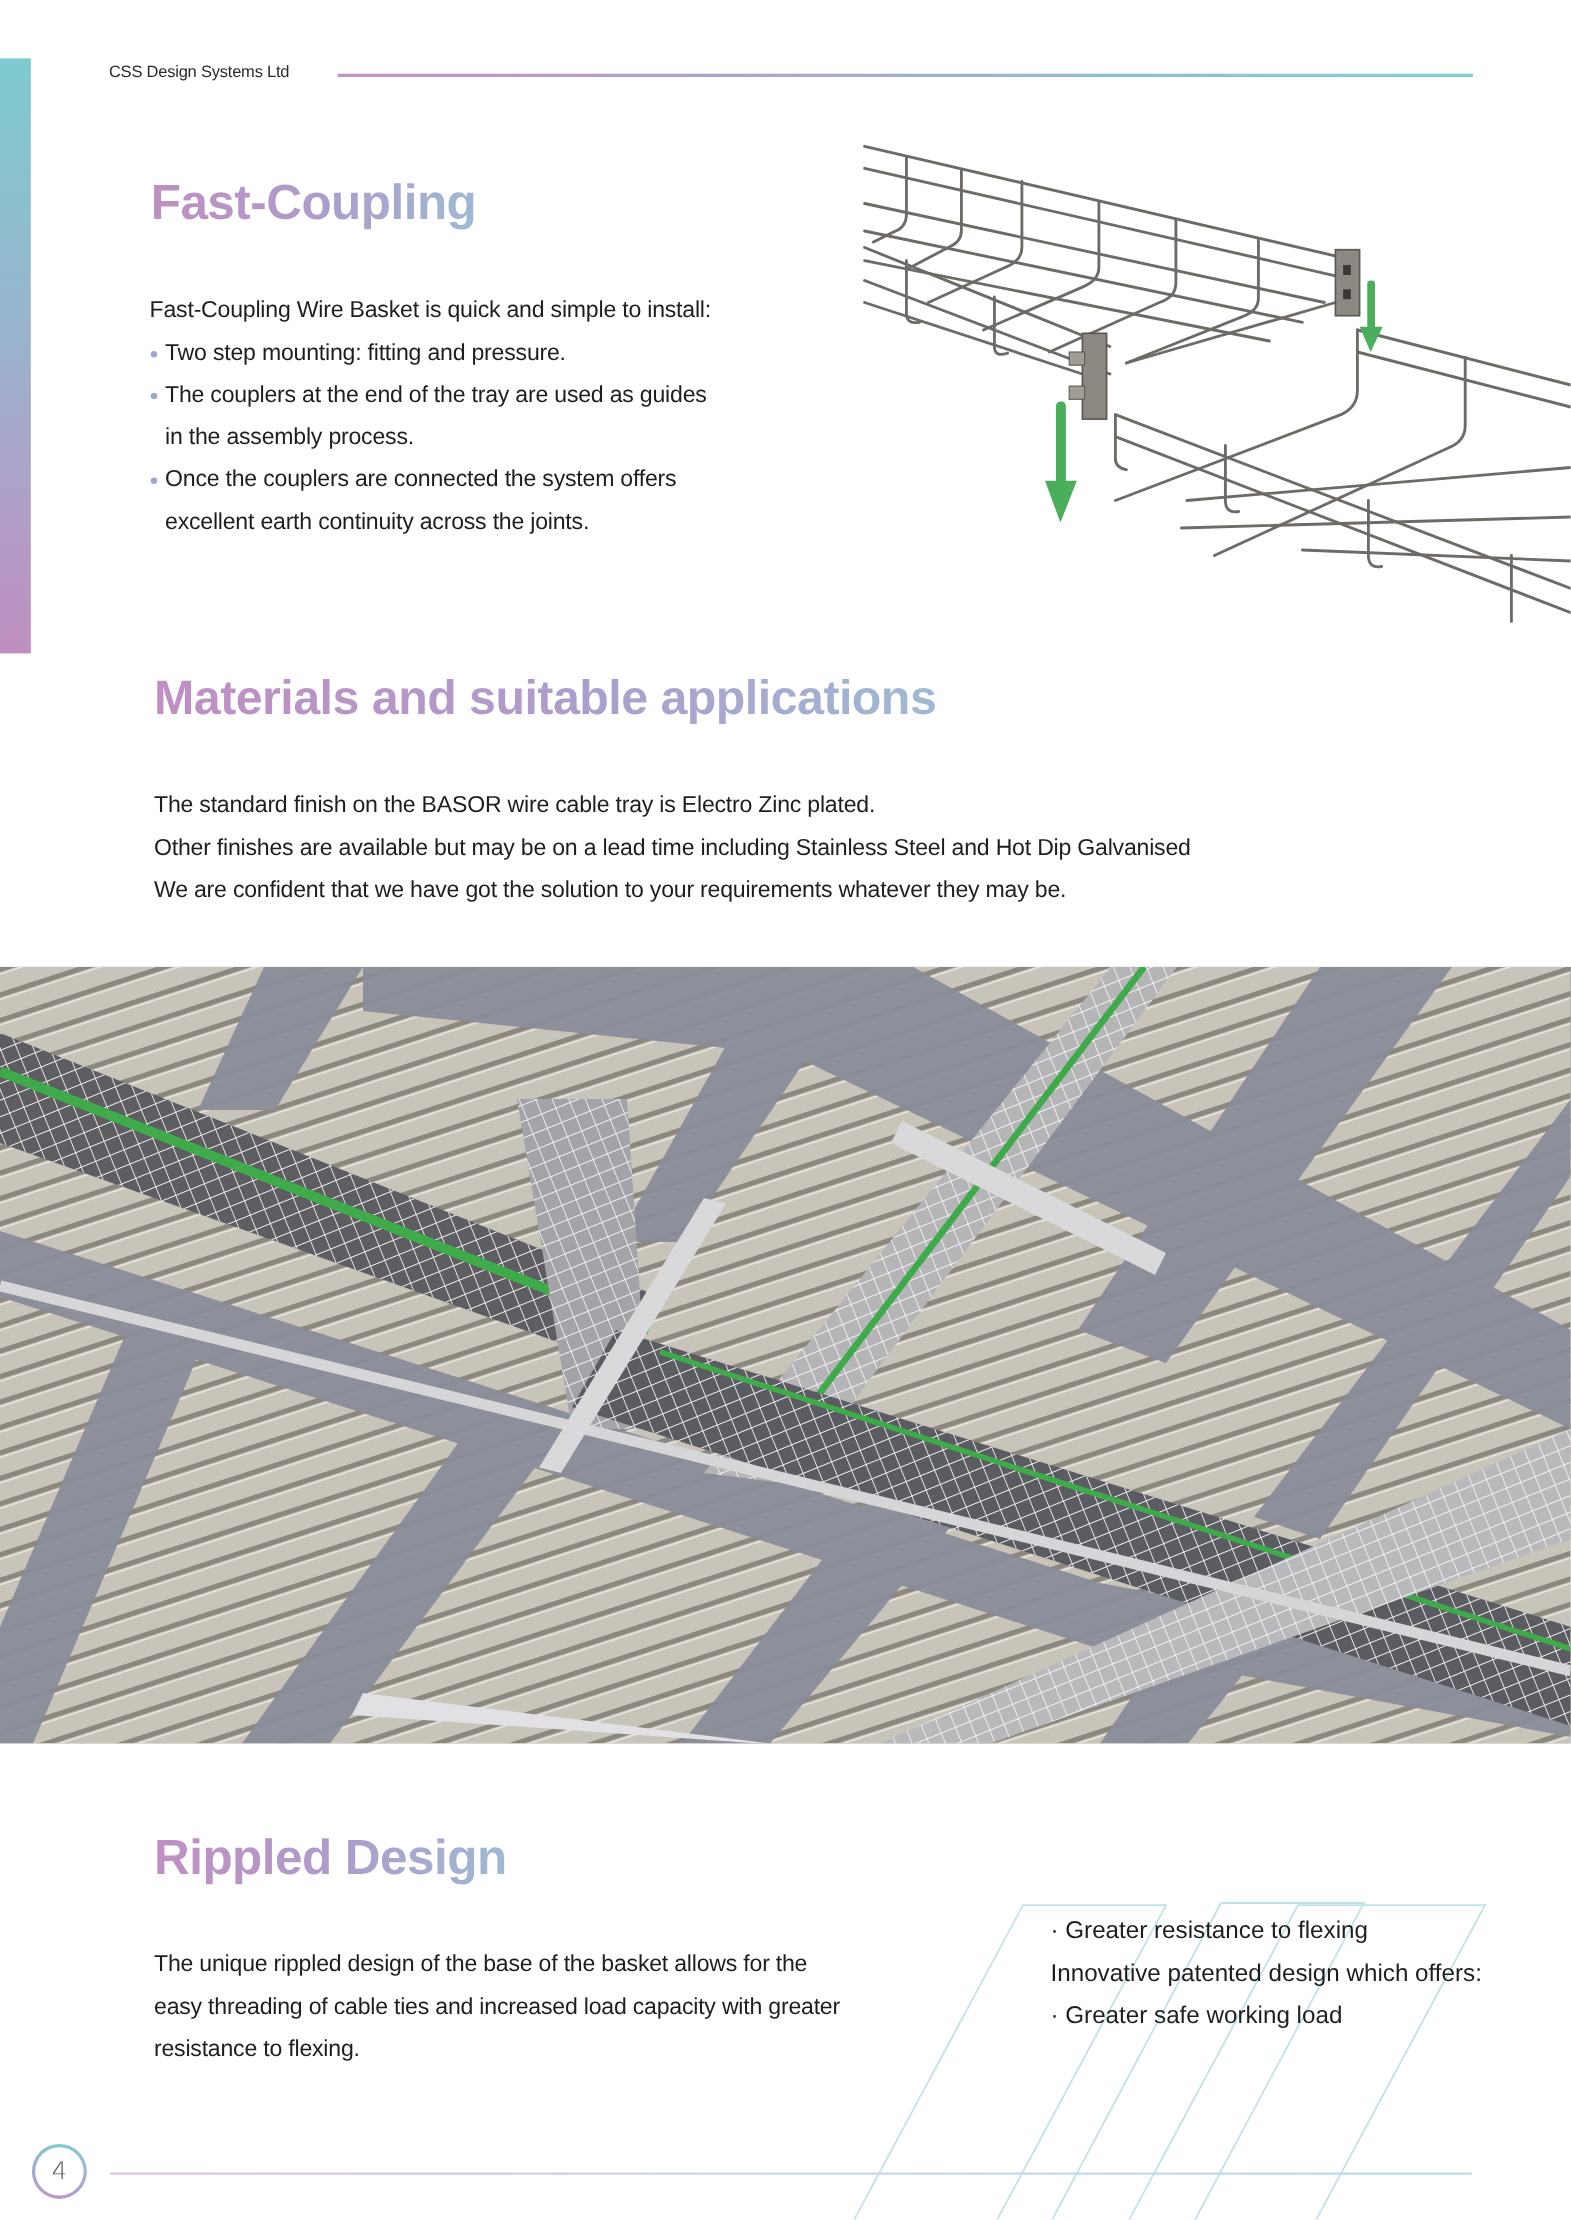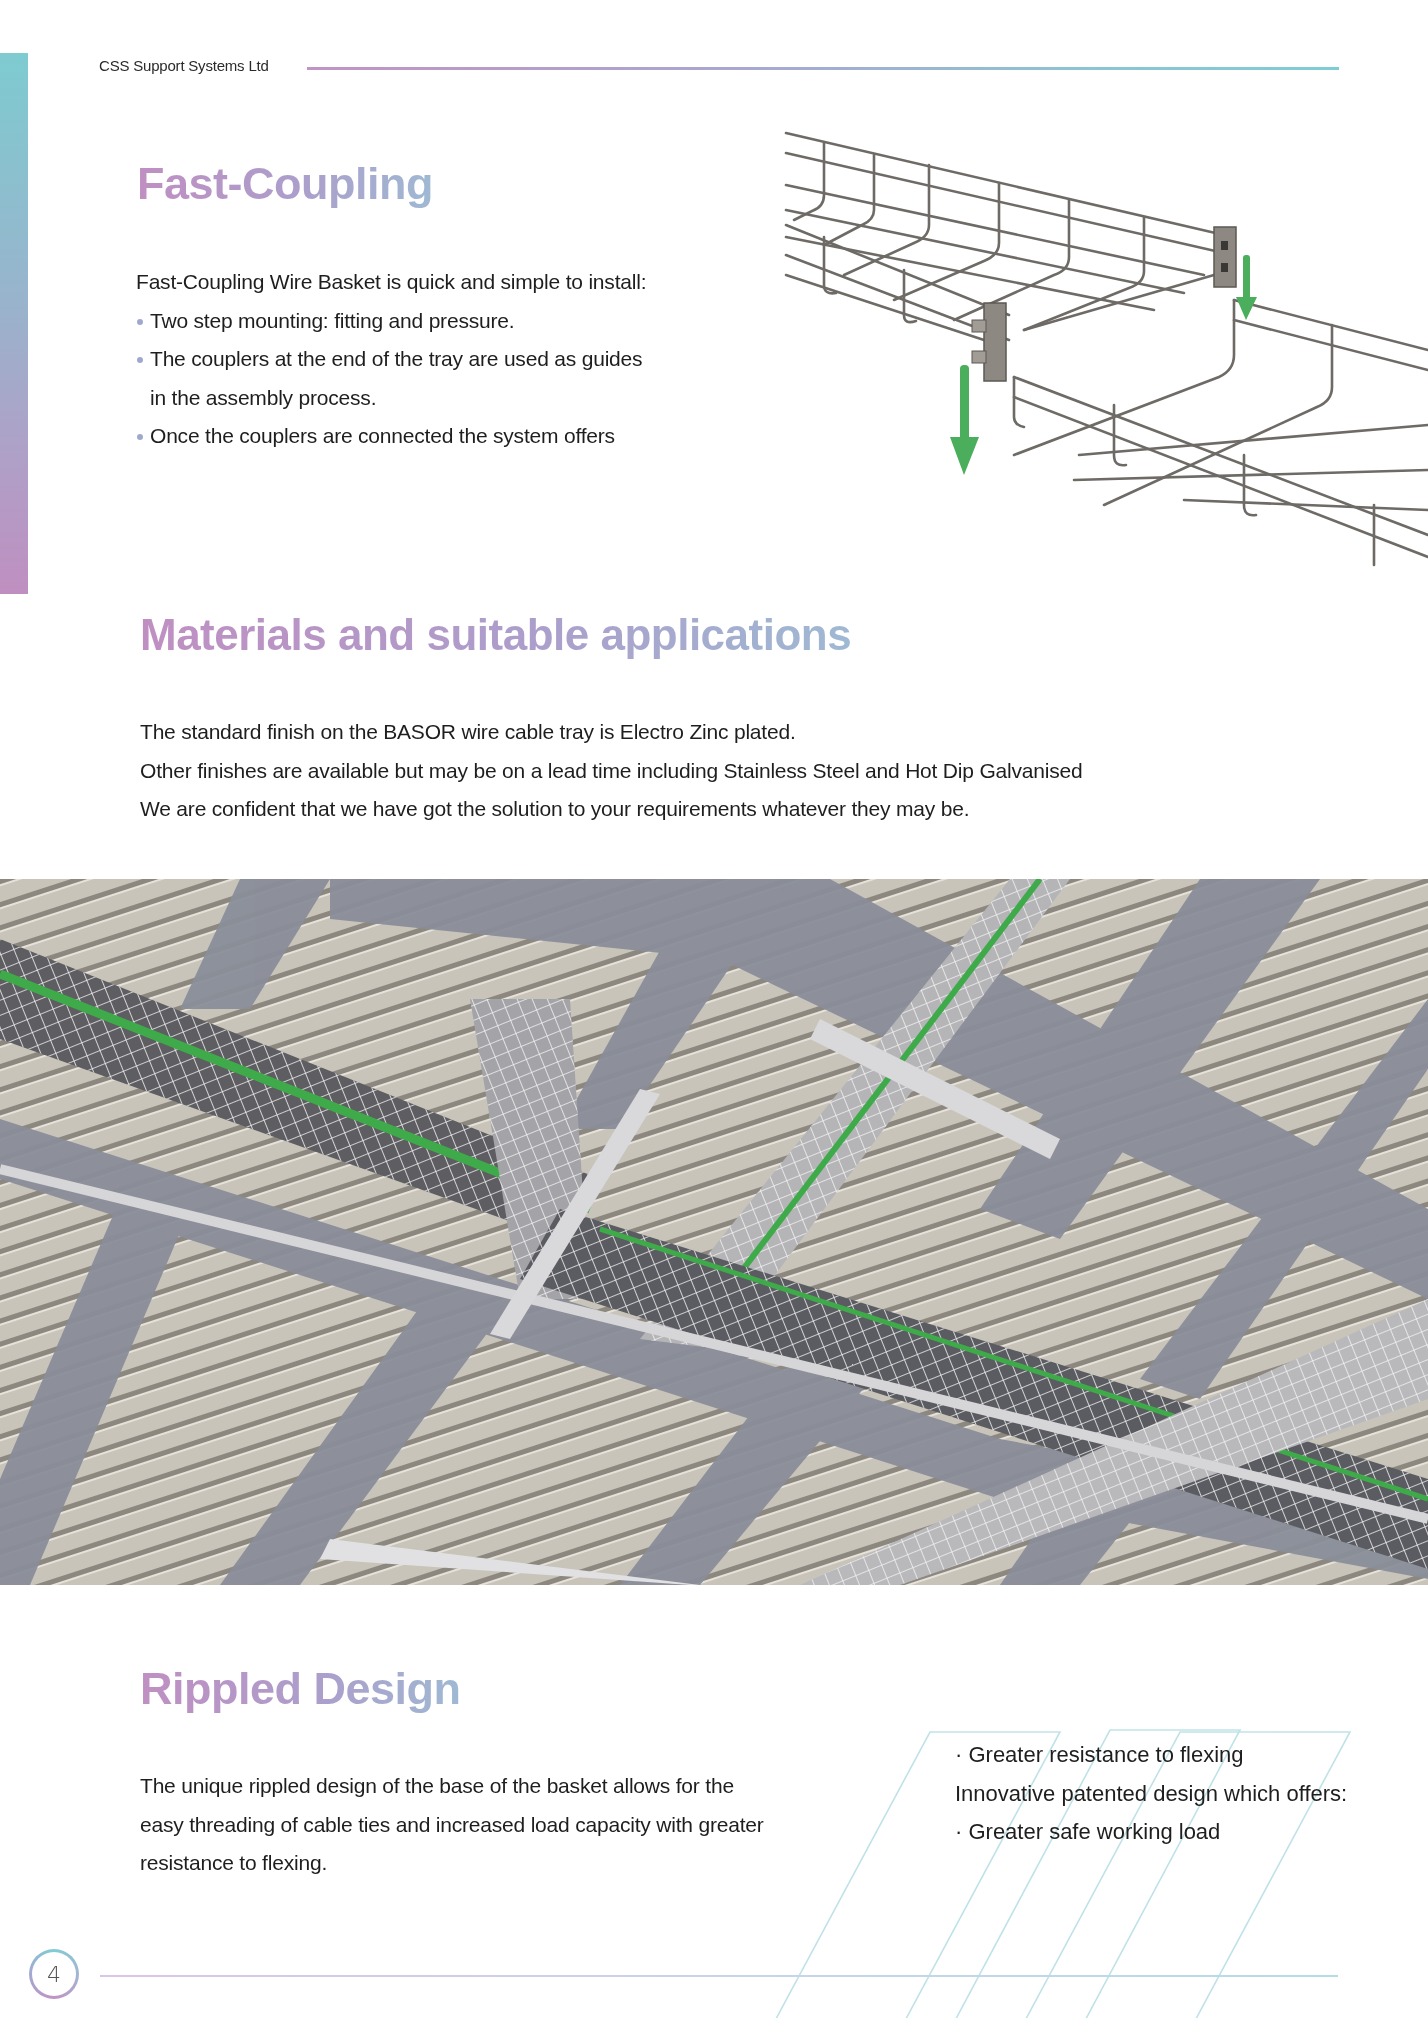--- a/index.html
+++ b/index.html
@@ -57,41 +57,44 @@
       background: #fff; display: flex; align-items: center; justify-content: center;
       font-size: 22px; color: #555; font-family: "DejaVu Sans", sans-serif; font-weight: 300; }
     .footer-line { left: 100px; top: 1975px; width: 1238px; height: 2px;
       background: linear-gradient(to right, #dcc4e6 0%, #c9d4ea 50%, #b5dde6 100%); }
   </style>
 </head>
 <body>
 
 <div class="abs side-bar"></div>
 
-<div class="abs header-company">CSS Support Systems Ltd</div>
+<div class="abs header-company">CSS Design Systems Ltd</div>
 <div class="abs header-line"></div>
 
 <div class="abs grad-heading h-fast">Fast-Coupling</div>
 
 <div class="abs fc-block body-text">
   <span class="fc-intro">Fast-Coupling Wire Basket is quick and simple to install:</span>
   <span class="fc-item">
     <span class="bullet"></span>
     <span>Two step mounting: fitting and pressure.</span>
   </span>
   <span class="fc-item">
     <span class="bullet"></span>
     <span>The couplers at the end of the tray are used as guides</span>
   </span>
   <span class="fc-item">
     <span>in the assembly process.</span>
   </span>
   <span class="fc-item">
     <span class="bullet"></span>
     <span>Once the couplers are connected the system offers</span>
+  </span>
+  <span class="fc-item">
+    <span>excellent earth continuity across the joints.</span>
   </span>
 </div>
 
 <svg class="abs product-art" viewBox="0 0 644 458" xmlns="http://www.w3.org/2000/svg">
   <g fill="none" stroke="#6e6a66" stroke-width="2.6" stroke-linecap="round">
 
     <path d="M2 8 L440 110"></path>
     <path d="M2 28 L440 128"></path>
 
     <path d="M2 100 L225 190"></path>

